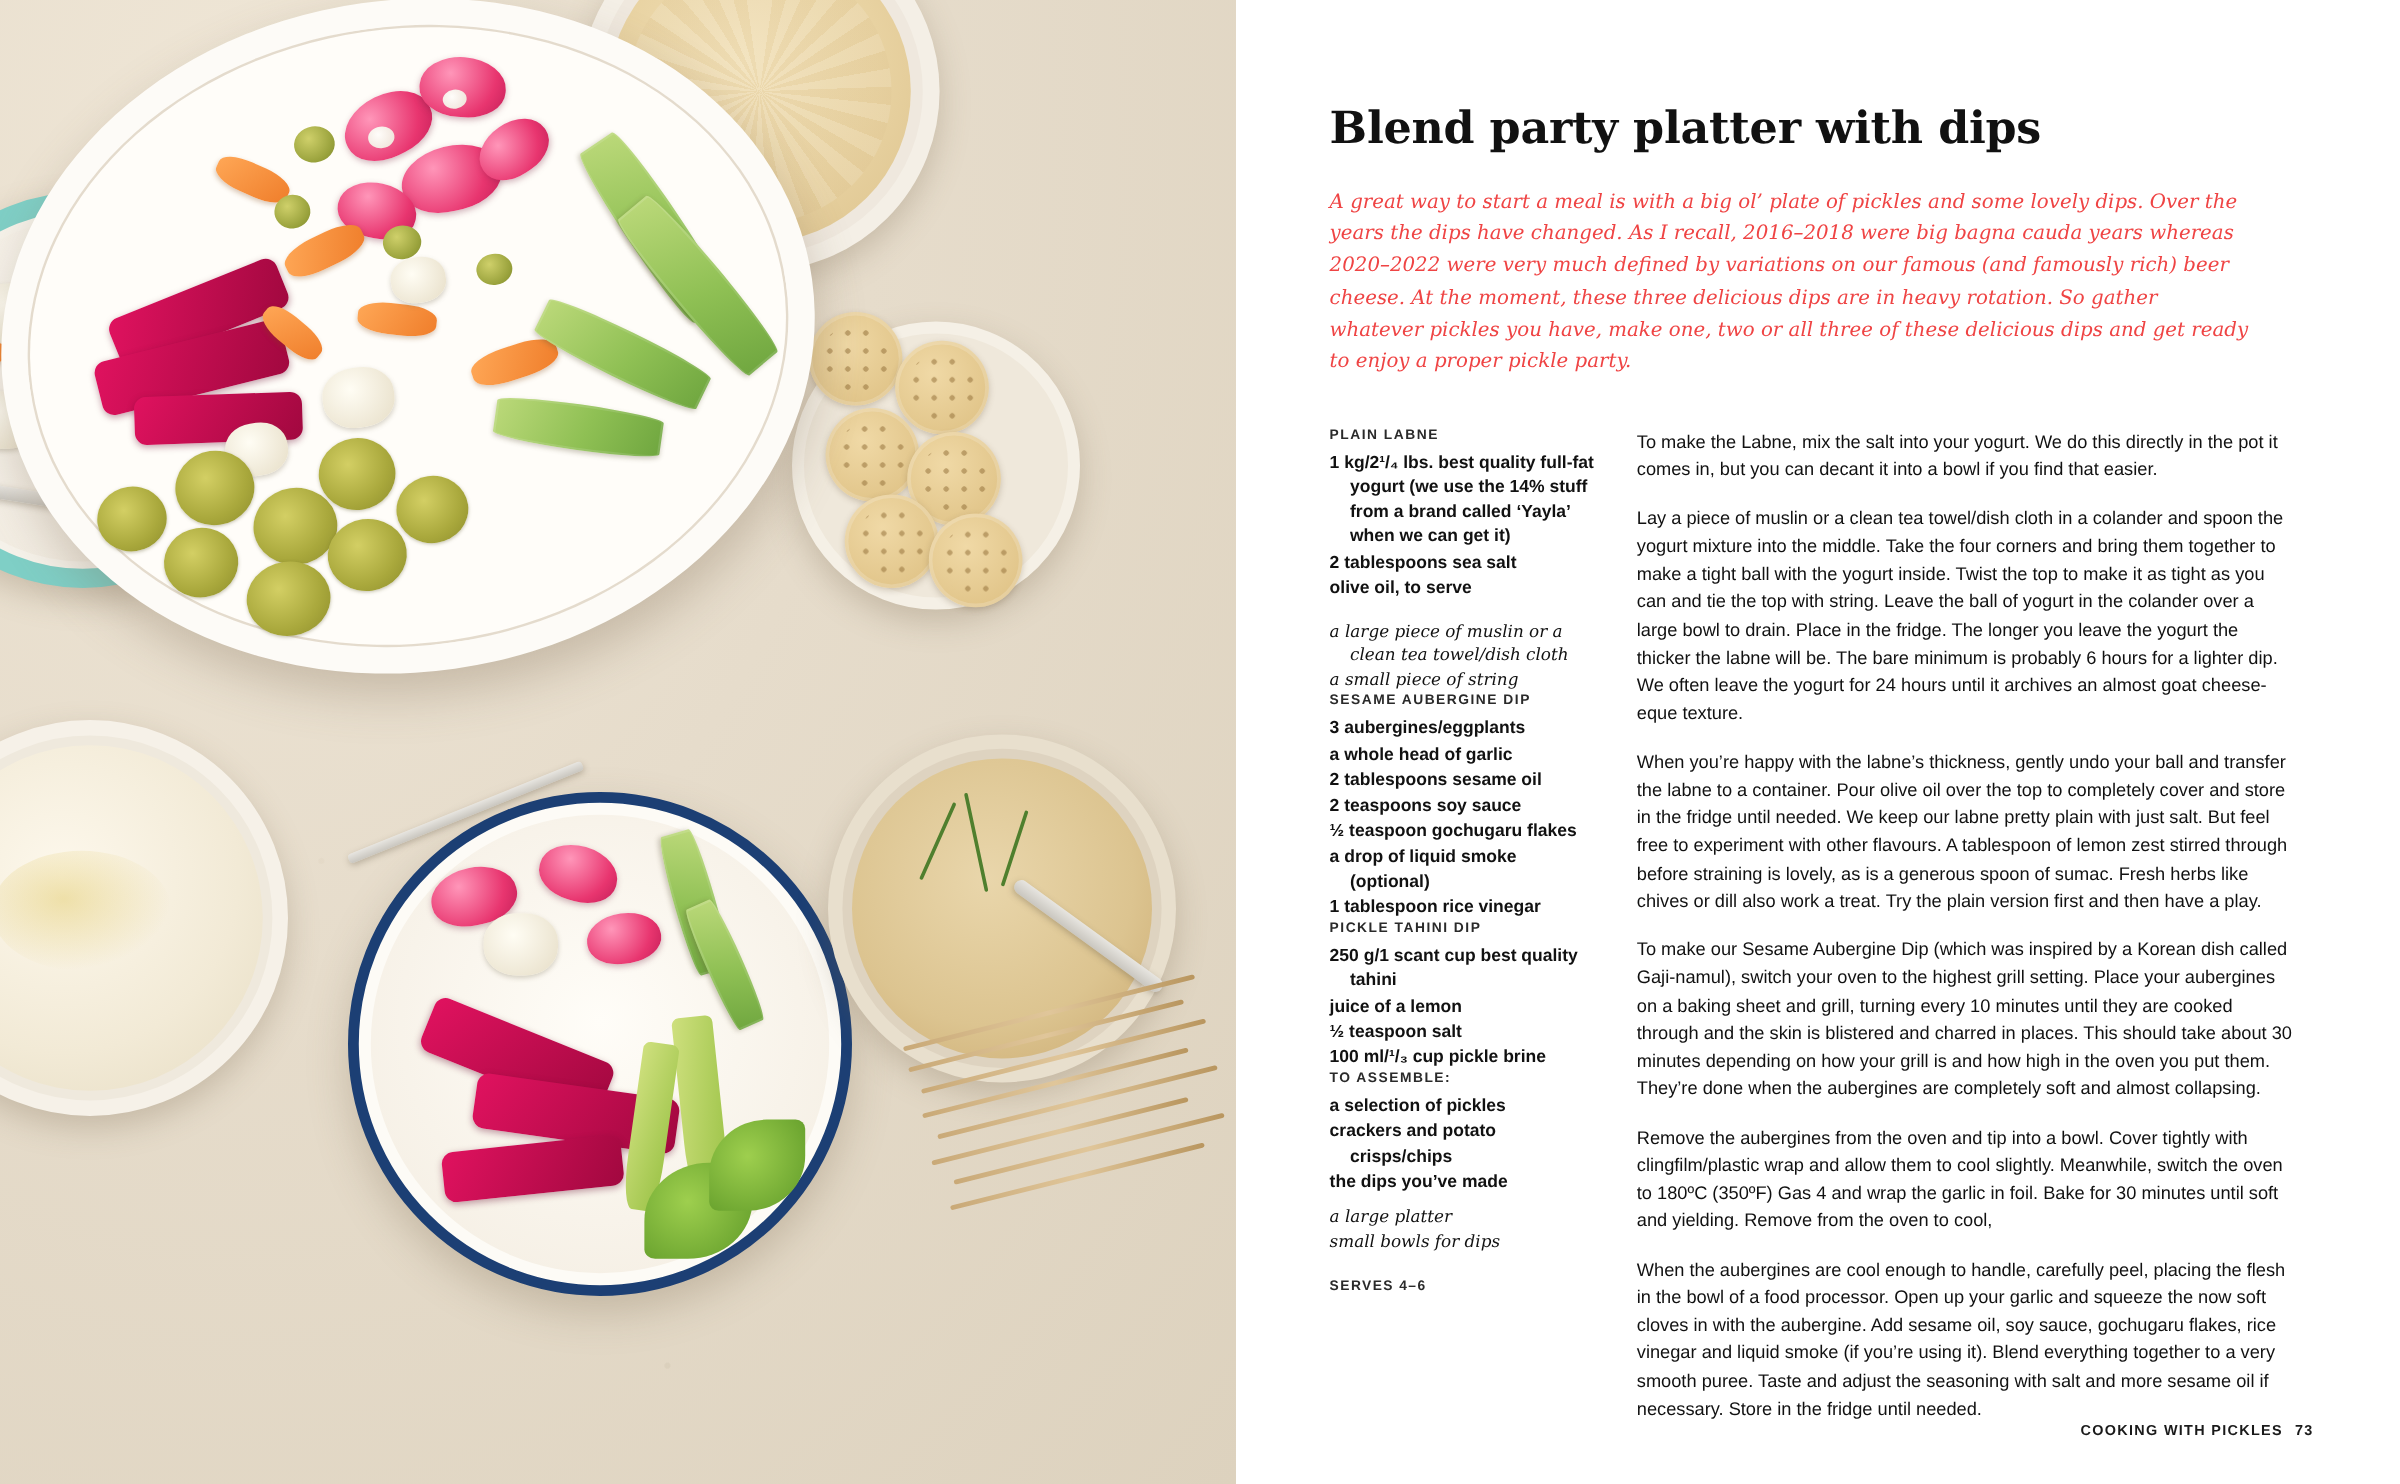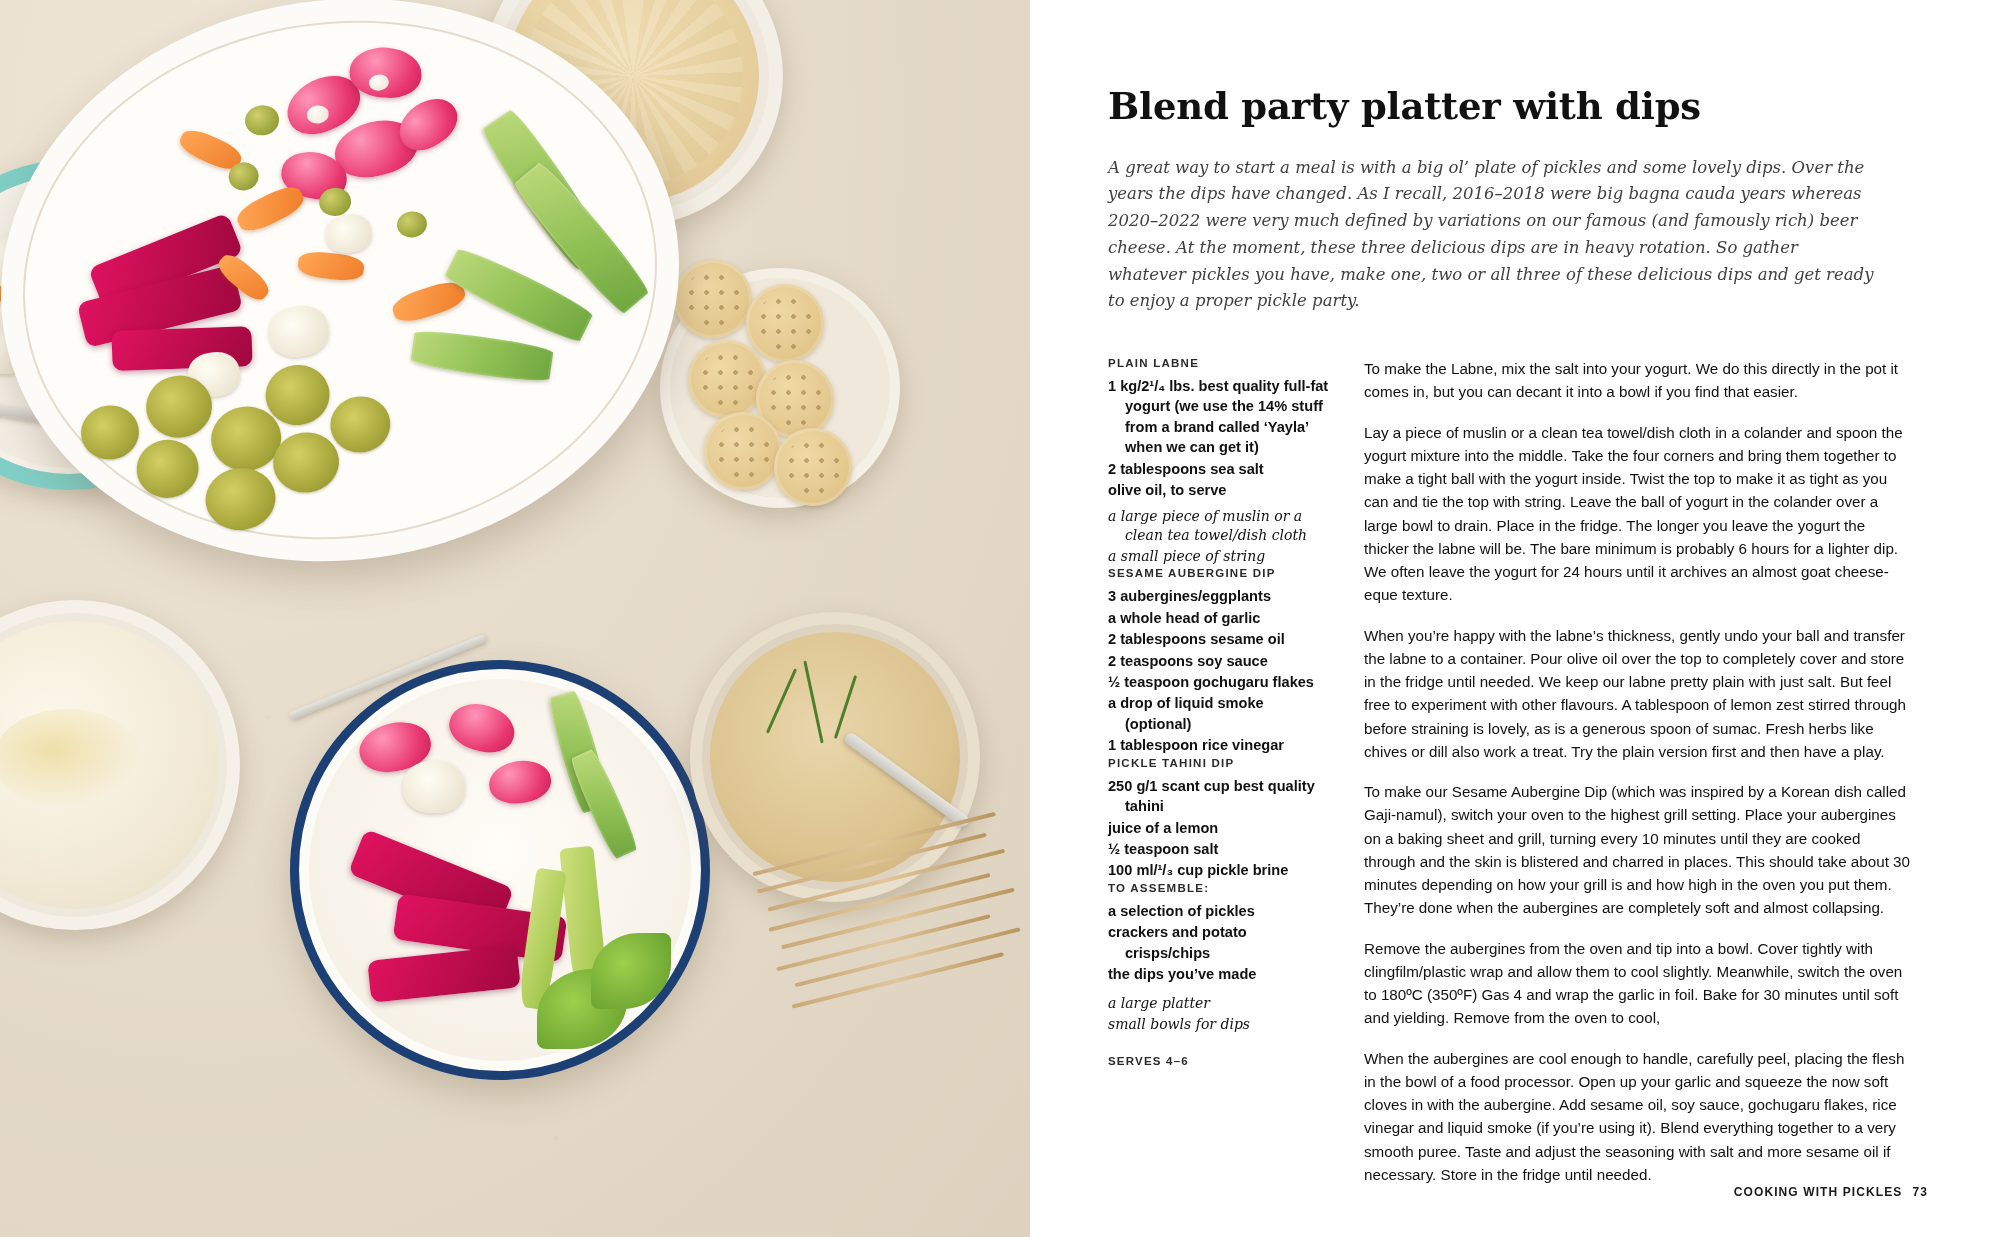--- a/index.html
+++ b/index.html
@@ -240,21 +240,21 @@
     letter-spacing: -0.2px;
     color: #111;
     margin: 22px 0 0 0;
     line-height: 1.1;
   }
   .intro {
     font-family: "DejaVu Serif", serif;
     font-style: italic;
     font-size: 16.5px;
     line-height: 1.62;
-    color: #404040;
+    color: #ef4444;
     margin: 28px 0 0 0;
     max-width: 770px;
   }
   .columns {
     display: flex;
     gap: 34px;
     margin-top: 42px;
   }
   .col-ingredients {
     width: 222px;
@@ -456,21 +456,21 @@
     <p class="intro">A great way to start a meal is with a big ol’ plate of pickles and some lovely dips. Over the years the dips have changed. As I recall, 2016–2018 were big bagna cauda years whereas 2020–2022 were very much defined by variations on our famous (and famously rich) beer cheese. At the moment, these three delicious dips are in heavy rotation. So gather whatever pickles you have, make one, two or all three of these delicious dips and get ready to enjoy a proper pickle party.</p>
 
     <div class="columns">
       <div class="col-ingredients">
 
         <div class="ing-head">PLAIN LABNE</div>
         <ul class="ing-list">
           <li>1 kg/2¹/₄ lbs. best quality full-fat yogurt (we use the 14% stuff from a brand called ‘Yayla’ when we can get it)</li>
           <li>2 tablespoons sea salt</li>
           <li>olive oil, to serve</li>
-          <li class="ital" style="margin-top:6px;">a large piece of muslin or a clean tea towel/dish cloth</li>
+          <li class="ital" style="margin-top:17px;">a large piece of muslin or a clean tea towel/dish cloth</li>
           <li class="ital">a small piece of string</li>
         </ul>
 
         <div class="ing-head spaced">SESAME AUBERGINE DIP</div>
         <ul class="ing-list">
           <li>3 aubergines/eggplants</li>
           <li>a whole head of garlic</li>
           <li>2 tablespoons sesame oil</li>
           <li>2 teaspoons soy sauce</li>
           <li>½ teaspoon gochugaru flakes</li>

